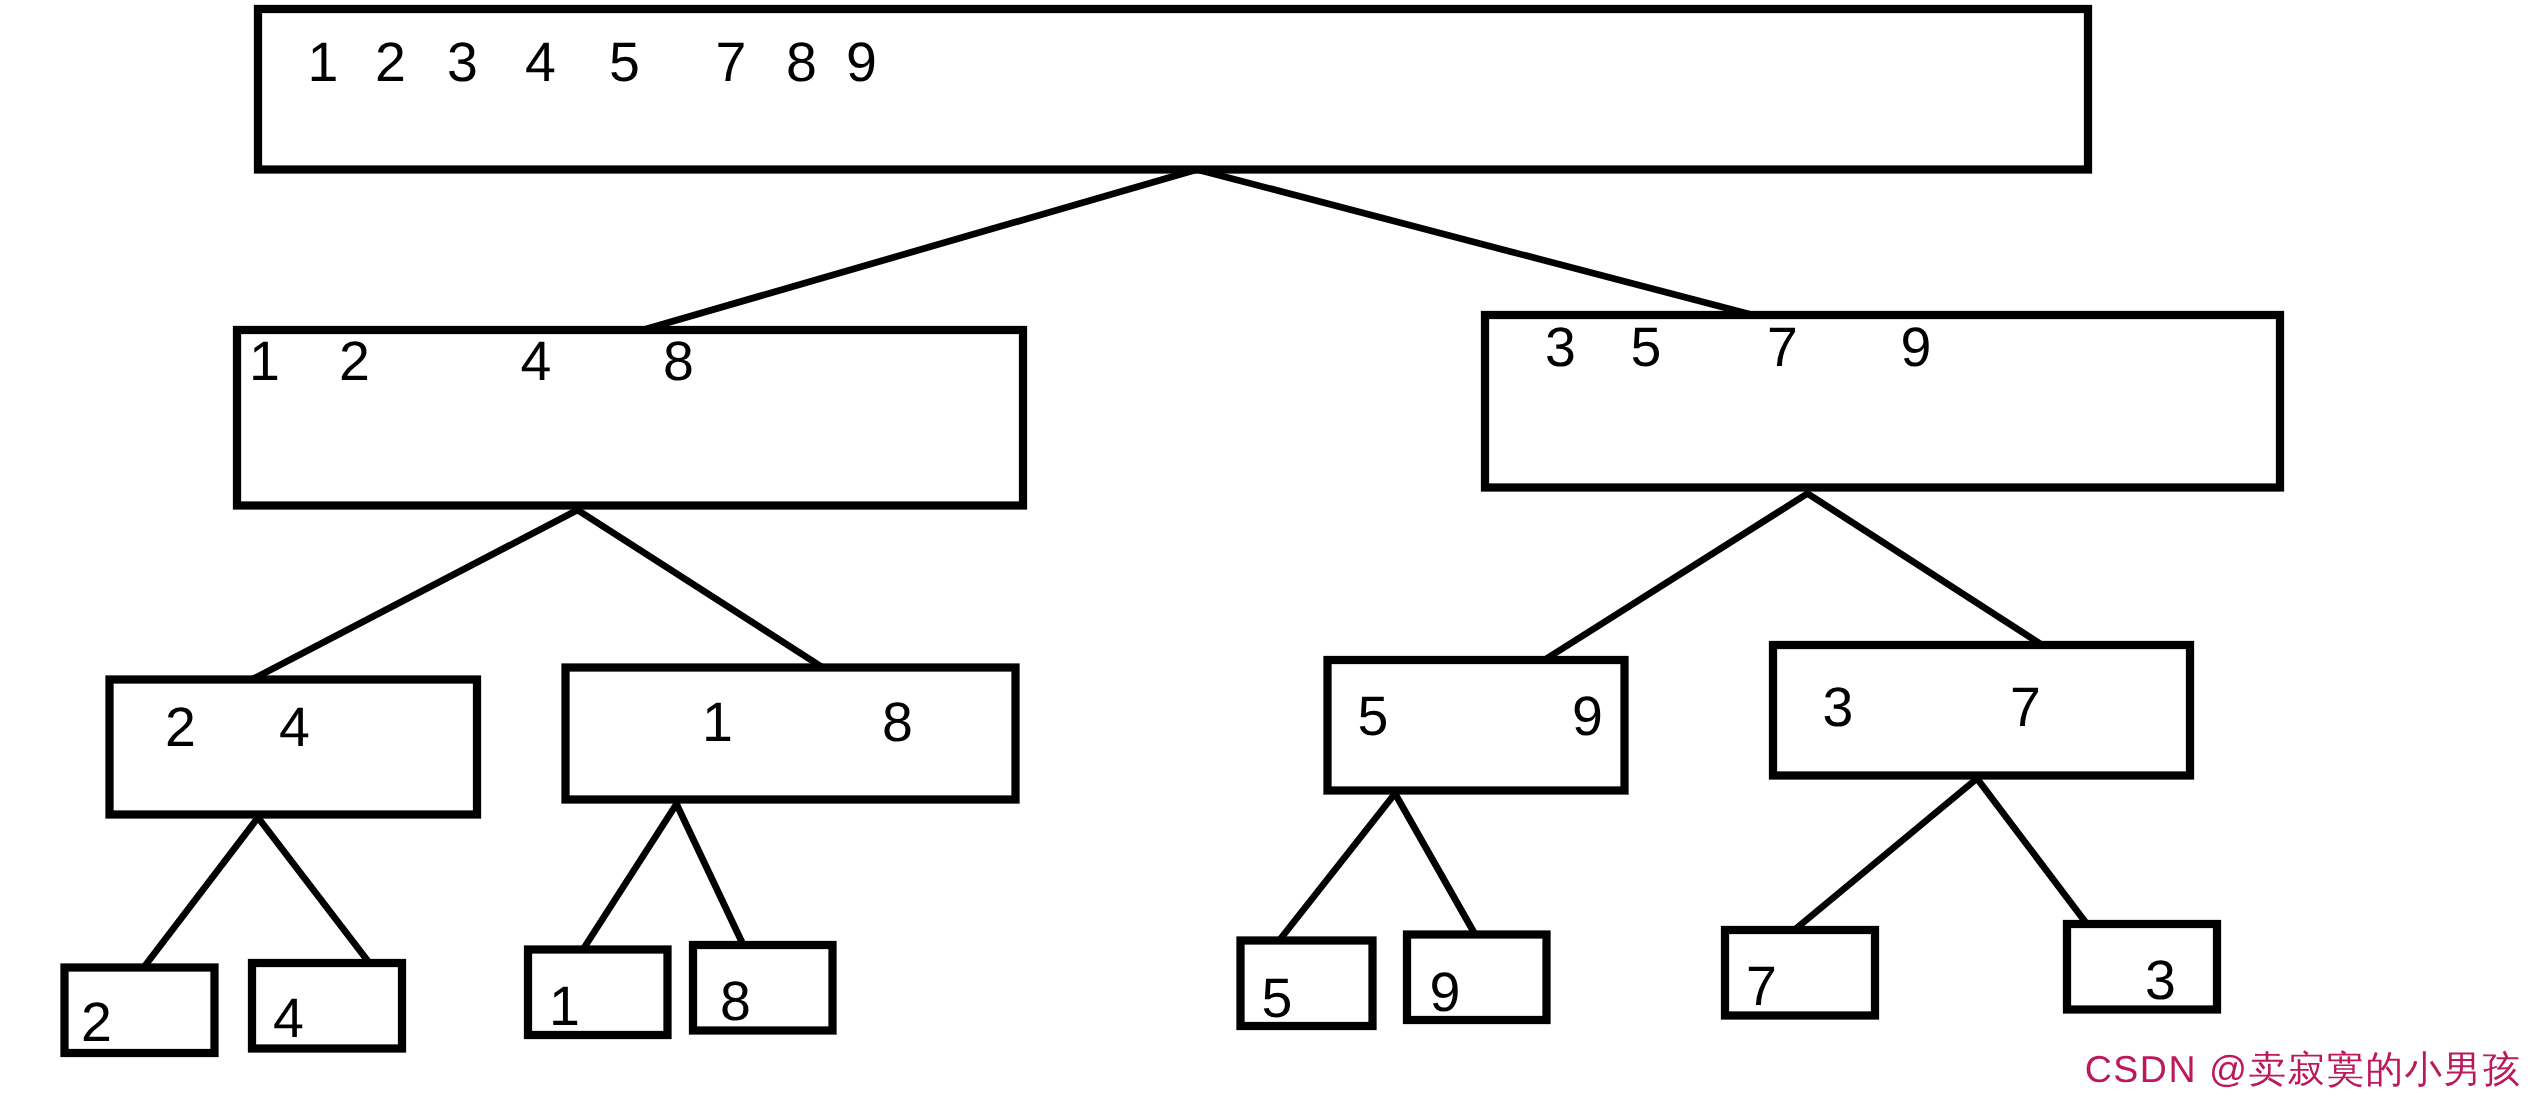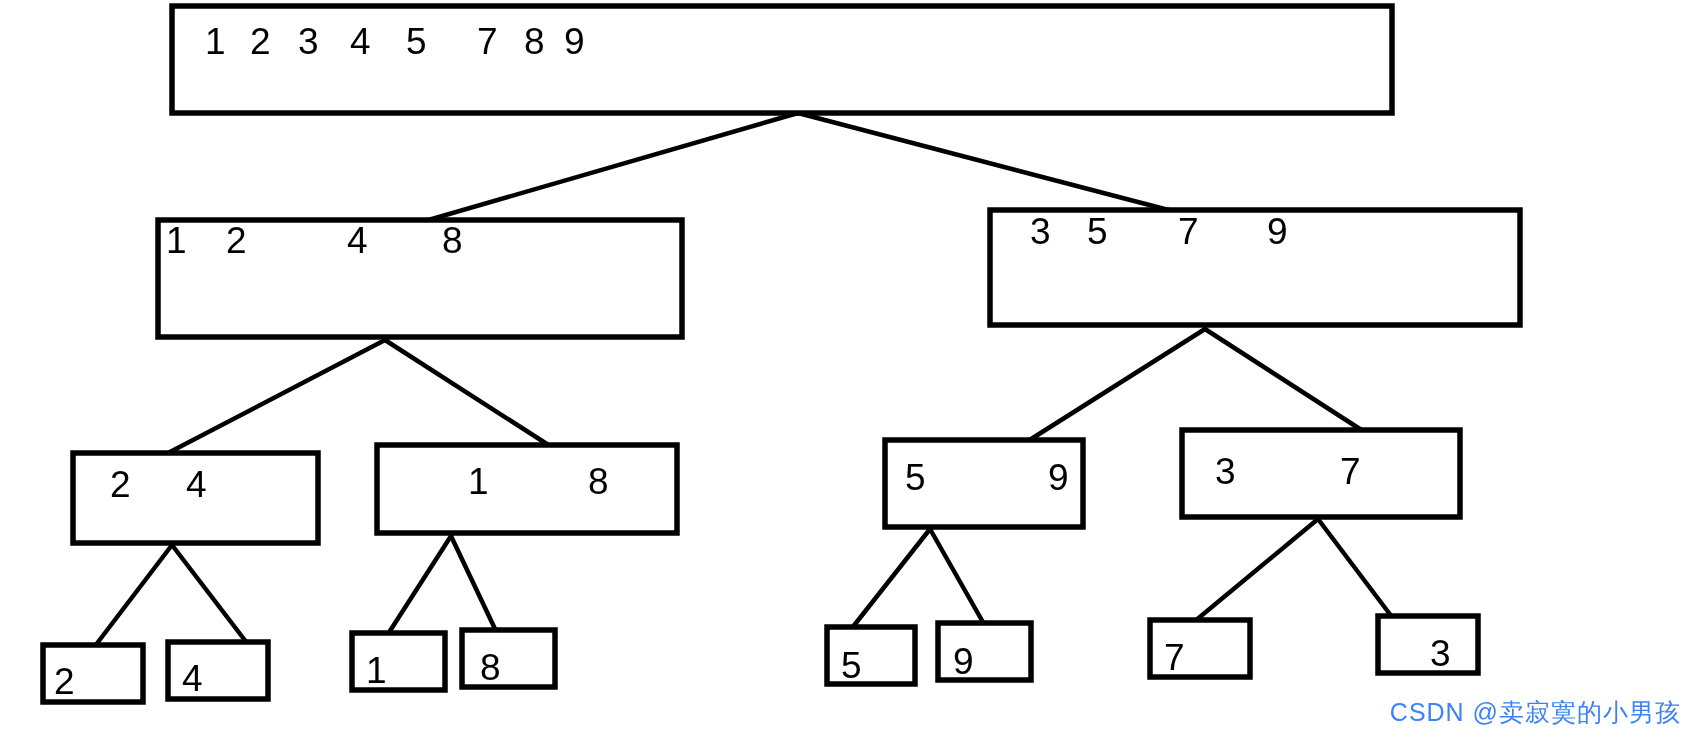--- a/index.html
+++ b/index.html
@@ -97,14 +97,14 @@
       <text class="node-value" x="480" y="680">8</text>
       <rect class="node-box" x="827" y="627" width="88" height="57"></rect>
       <text class="node-value" x="841" y="678">5</text>
       <rect class="node-box" x="938" y="623" width="93" height="57"></rect>
       <text class="node-value" x="953" y="674">9</text>
       <rect class="node-box" x="1150" y="620" width="100" height="57"></rect>
       <text class="node-value" x="1164" y="670">7</text>
       <rect class="node-box" x="1378" y="616" width="100" height="57"></rect>
       <text class="node-value" x="1430" y="666">3</text>
     </svg>
-  <div class="watermark" style="color: #3b82f6;">CSDN @卖寂寞的小男孩</div>
+  <div class="watermark" style="color: #be185d;">CSDN @卖寂寞的小男孩</div>
 </div>
 
 </body></html>

